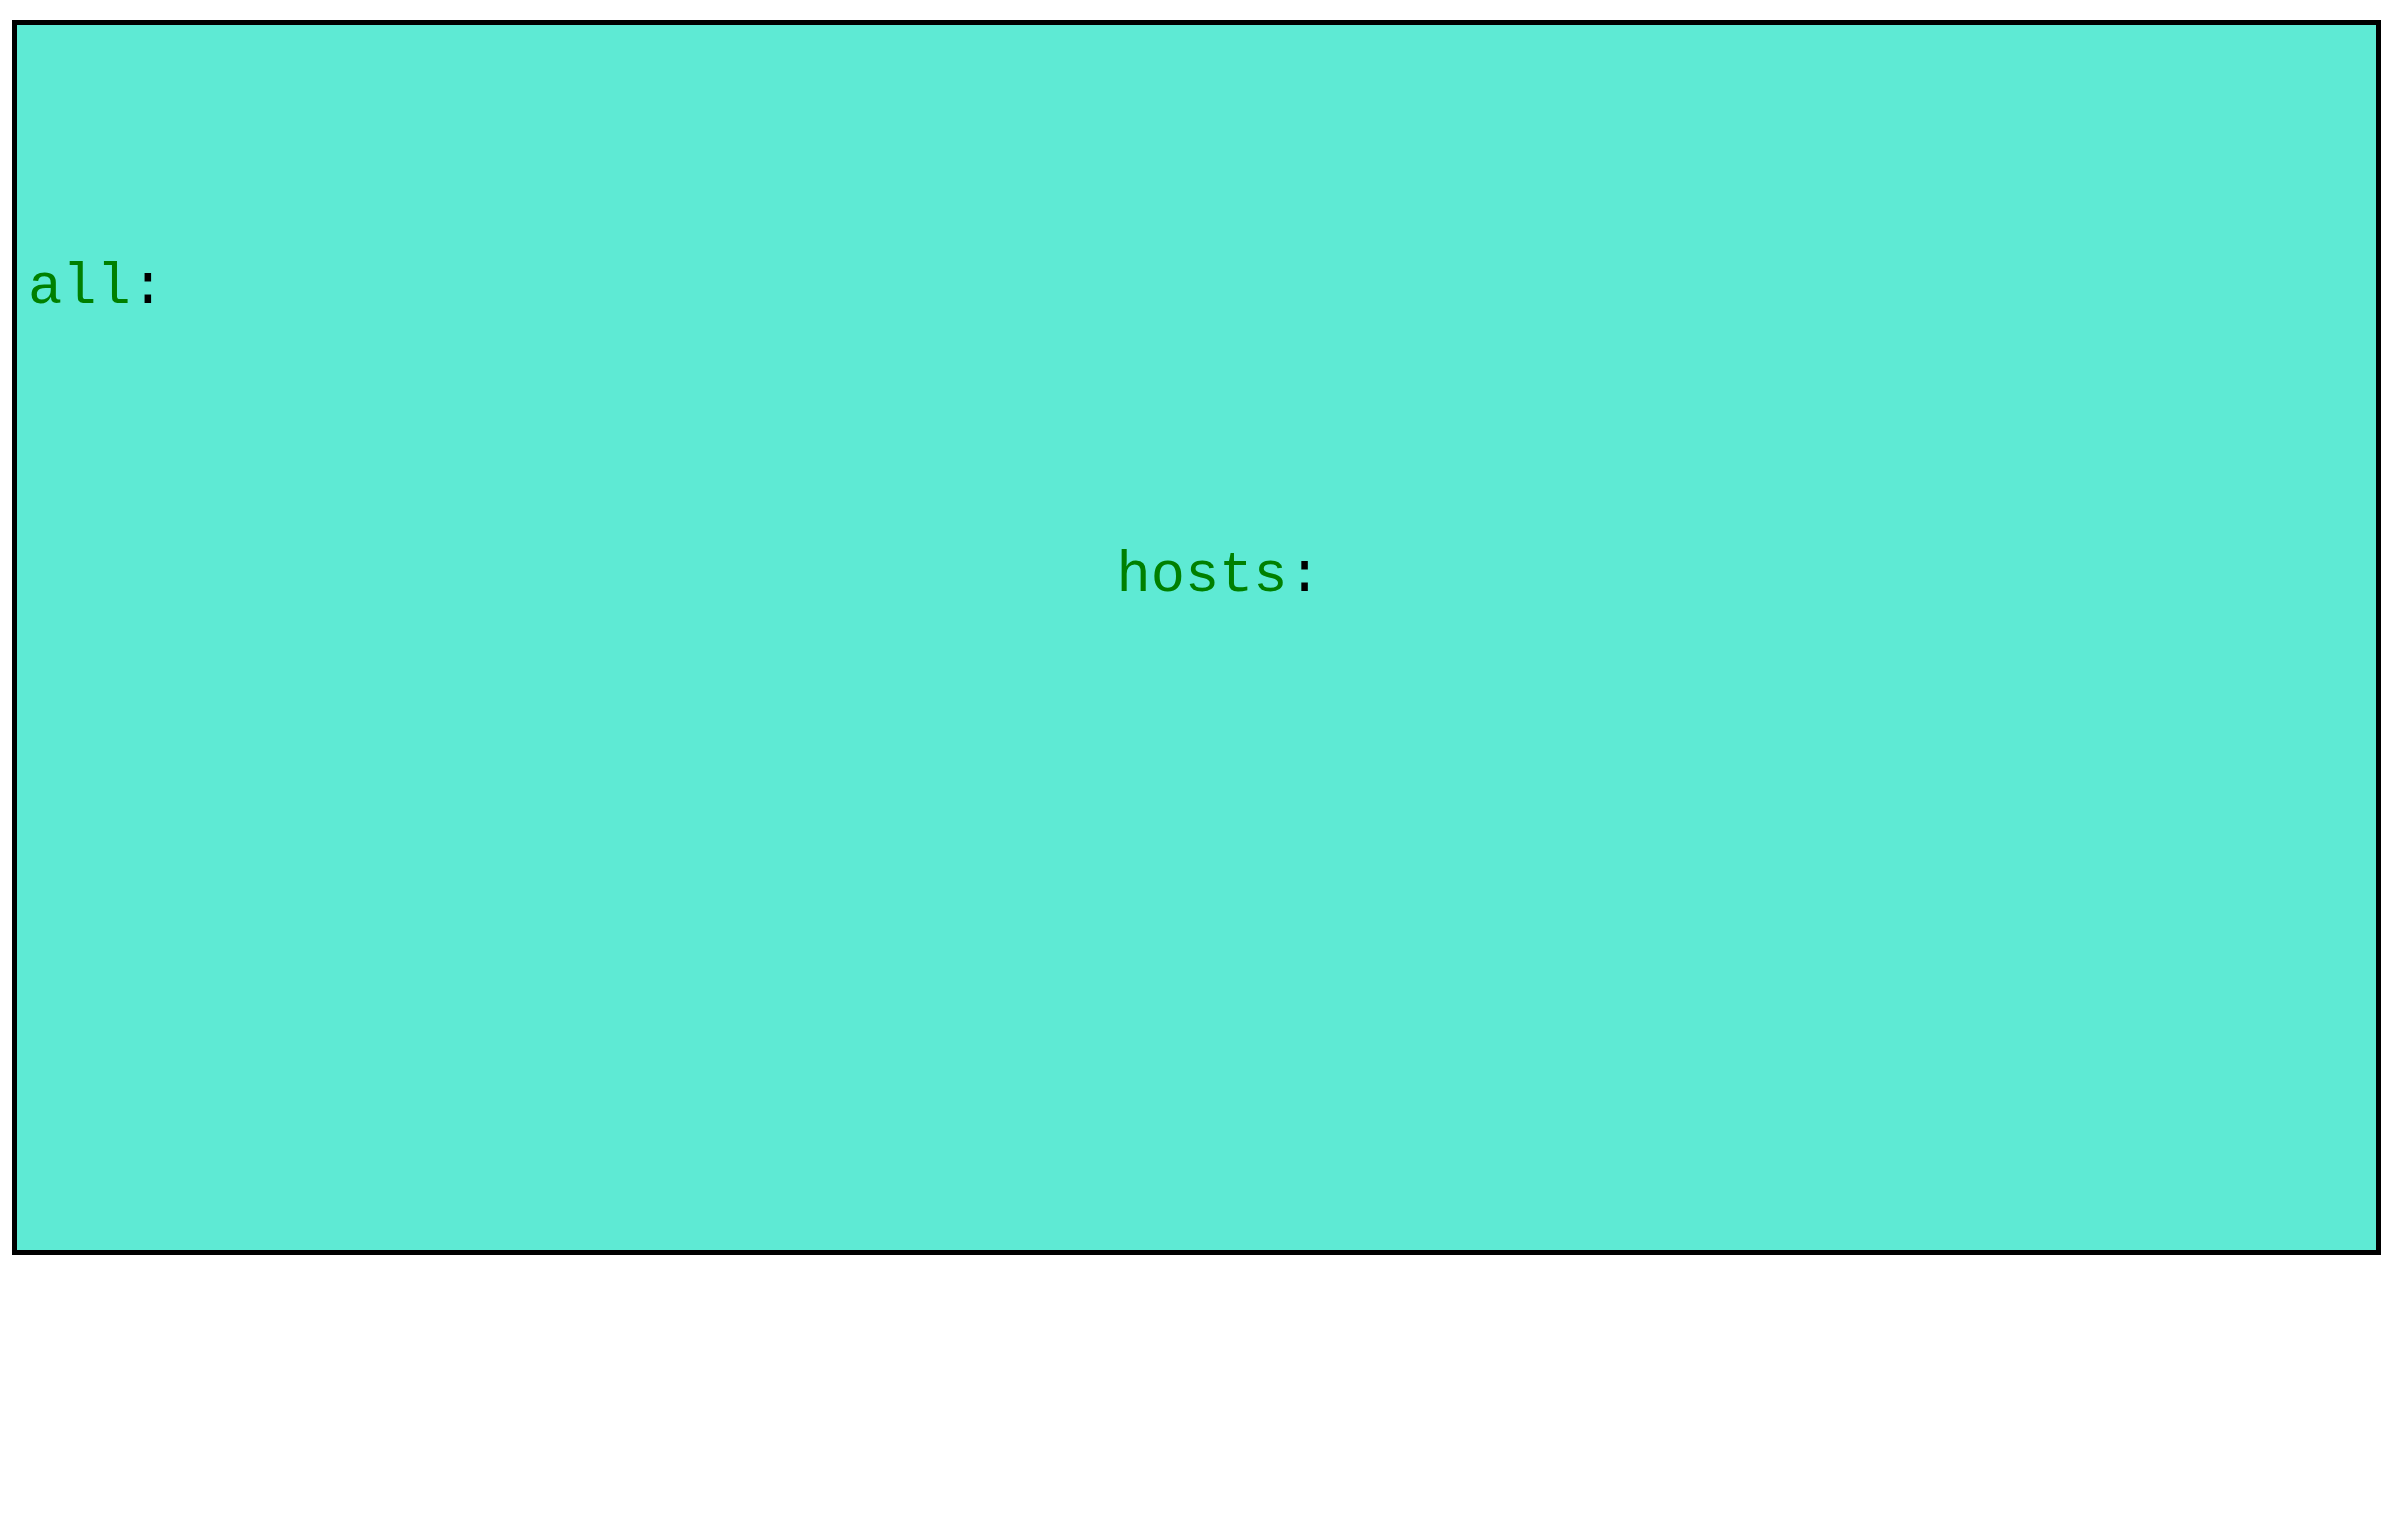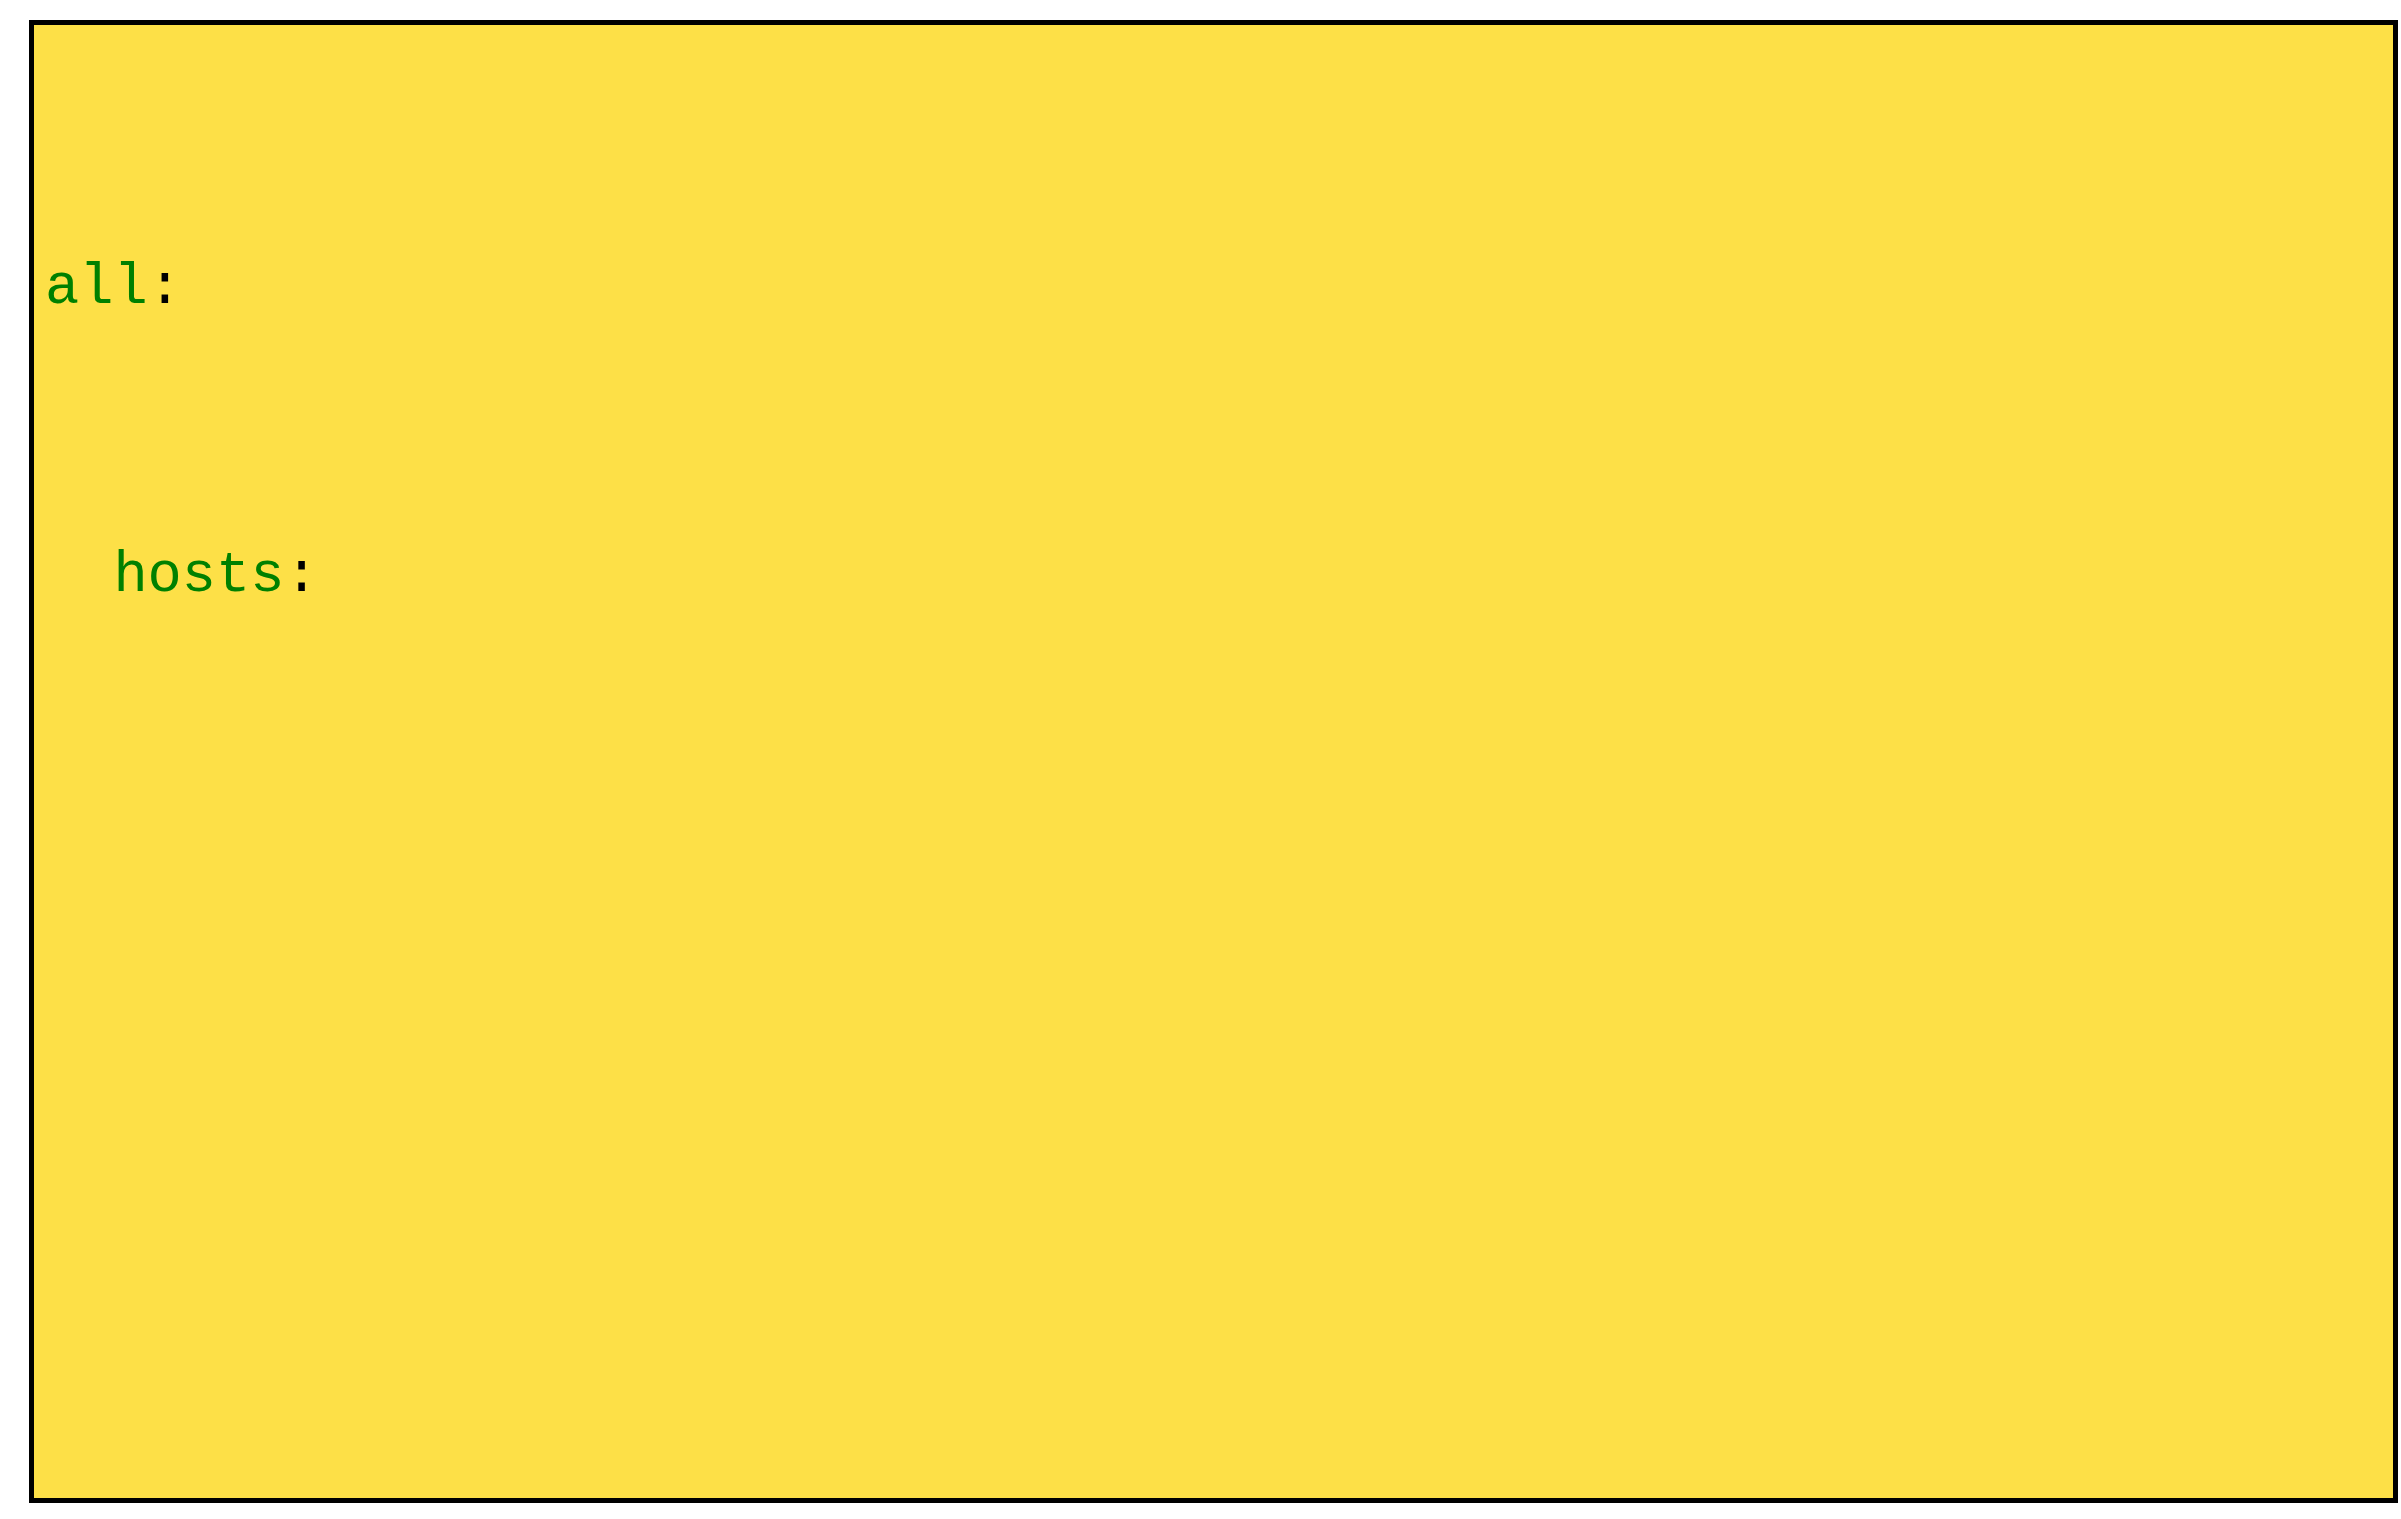--- a/index.html
+++ b/index.html
@@ -9,39 +9,39 @@
   }
   .page {
     position: relative;
     width: 2401px;
     height: 1519px;
     background: #ffffff;
     overflow: hidden;
   }
   .frame {
     position: absolute;
-    left: 29px;
+    left: 12px;
     top: 19.6px;
     width: 2369px;
-    height: 1483px;
+    height: 1235px;
     box-sizing: border-box;
     border: 5.8px solid #000000;
-    background: #fde047;
+    background: #5eead4;
     padding: 11.6px 0 0 11px;
   }
   .code {
     font-family: "Liberation Mono", "DejaVu Sans Mono", monospace;
     font-size: 57px;
     line-height: 72px;
     white-space: pre;
     color: var(--text-color, #000000);
   }
   .line { height: 72px; }
   .ind-0 { padding-left: 0; }
-  .ind-2 { padding-left: 2ch; }
+  .ind-2 { padding-left: 2ch; text-align: center; }
   .ind-4 { padding-left: 4ch; }
   .ind-6 { padding-left: 6ch; }
   .k { color: var(--key-color, #008000); }
   .p { color: var(--text-color, #000000); }
   .v { color: var(--text-color, #000000); margin-left: 1ch; }
 </style>
 </head>
 <body>
 
 <div class="page">

